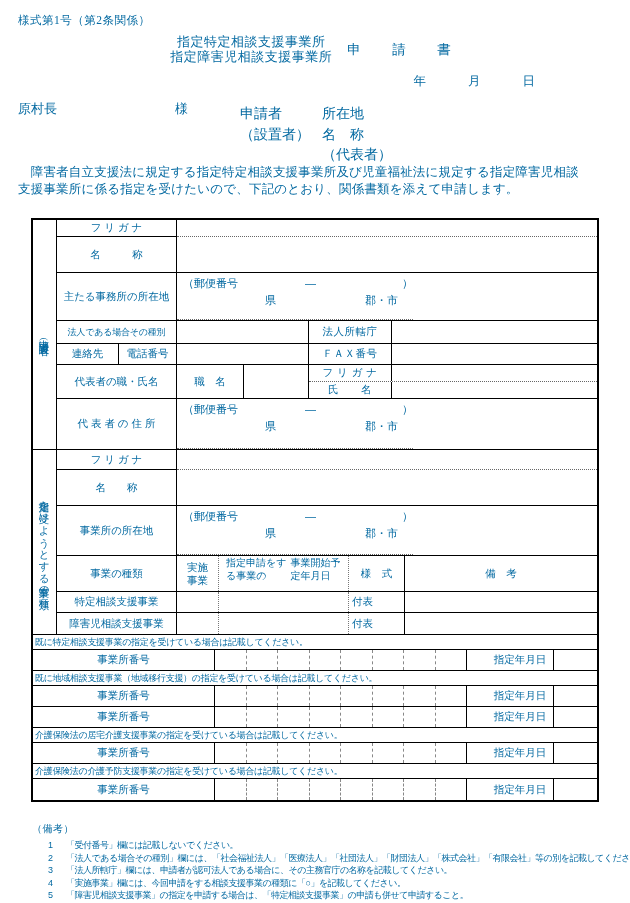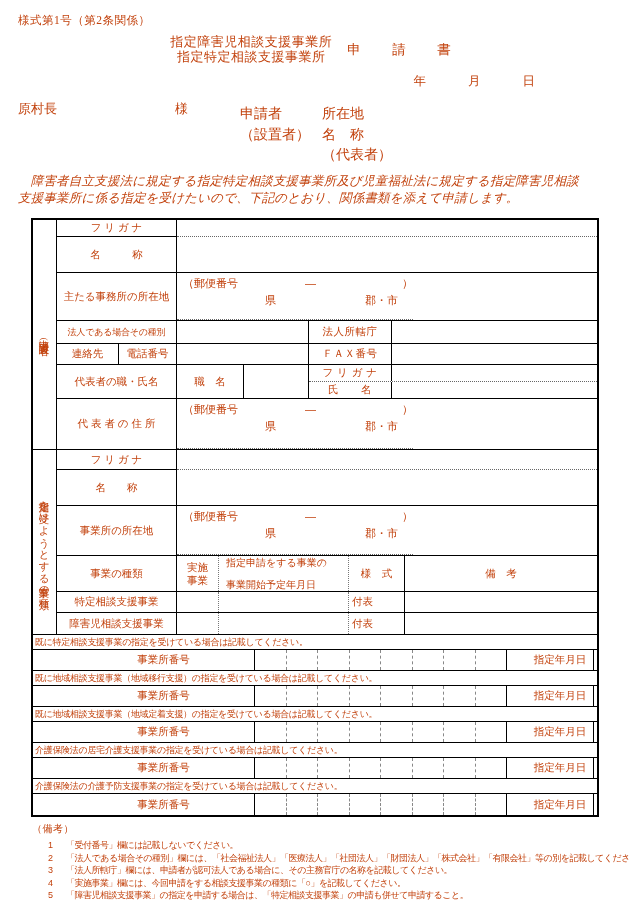--- a/index.html
+++ b/index.html
@@ -2,36 +2,36 @@
 <html><head>
 <meta charset="utf-8">
 <style>
   * { box-sizing: border-box; margin: 0; padding: 0; }
   html,body { background:#e8e8e8; }
   .page {
     position: relative;
     width: 630px; height: 903px;
     margin: 0 auto;
     background: #ffffff;
-    color: #c2410c;
+    color: #0369a1;
     font-family: "Liberation Serif", "DejaVu Serif", serif;
     overflow: hidden;
   }
   
   .form-number { position:absolute; left:18px; top:13px; font-size:11.5px; letter-spacing:0.5px; }
   .title-wrap { position:absolute; top:34px; left:0; width:100%; display:flex; justify-content:center; align-items:center; gap:15px; }
   .title-lines div { font-size:13px; line-height:15px; letter-spacing:0.5px; text-align:center; }
   .title-suffix { font-size:13.5px; letter-spacing:9px; padding-top:2px; }
   .date-row { position:absolute; top:73px; left:0; width:100%; display:flex; justify-content:flex-end; gap:42px; padding-right:95px; font-size:12.5px; }
   .addressee { position:absolute; top:100px; left:18px; font-size:13px; width:300px; }
   .hono { position:absolute; left:157px; top:0; }
   .applicant-block { position:absolute; top:104px; left:240px; font-size:14px; }
   .app-row { display:flex; height:20.5px; align-items:center; }
   .app-c1 { width:82px; }
-  .body-par { position:absolute; top:173px; left:18px; width:600px; font-size:12.5px; line-height:17px; letter-spacing:0.2px;font-style:italic; }
+  .body-par { position:absolute; top:164px; left:18px; width:600px; font-size:12.5px; line-height:17px; letter-spacing:0.2px; }
   
   .tbl {
     position:absolute; left:31px; top:218px; width:568px;
     border:2px solid #000; background:#fff;
     font-family:"Liberation Sans", "DejaVu Sans", sans-serif;
     font-size:10.5px;
   }
   .sec { display:flex; }
   .sec-a, .sec-b { border-bottom:1px solid #000; }
   .vcell {
@@ -68,30 +68,30 @@
   
   .job-lab { flex:0 0 67px; border-right:1px solid #000; display:flex; align-items:center; justify-content:center; }
   .job-val { flex:0 0 65px; border-right:1px solid #000; }
   .rep-right { flex:1; display:flex; flex-direction:column; min-width:0; }
   .rep-sub { flex:1; display:flex; }
   .rep-sub.bbdot { border-bottom:1px dotted #666; }
   .rl { flex:0 0 83px; border-right:1px solid #000; display:flex; align-items:center; justify-content:center; letter-spacing:0.5px; }
   .rv { flex:1; }
   
   .impl { flex:0 0 42px; border-right:1px dotted #777; display:flex; flex-direction:column; align-items:center; justify-content:center; line-height:13px; }
-  .sdate { flex:0 0 130px; border-right:1px dotted #777; display:flex; flex-direction:column; justify-content:space-between; padding-left:7px; font-size:10px; line-height:13px; }
+  .sdate { flex:0 0 130px; border-right:1px dotted #777; display:flex; flex-direction:row; justify-content:flex-start; padding-left:7px; font-size:10px; line-height:13px; }
   .styl { flex:0 0 56px; border-right:1px solid #000; display:flex; align-items:center; justify-content:center; }
   .rem { flex:1; display:flex; align-items:center; justify-content:center; }
   .impl-empty { flex:0 0 42px; border-right:1px dotted #777; }
   .sdate-empty { flex:0 0 130px; border-right:1px dotted #777; }
   .styl-val { flex:0 0 56px; border-right:1px solid #000; display:flex; align-items:center; padding-left:3px; }
   .rem-val { flex:1; }
   
   .sep-row { height:15px; display:flex; align-items:center; padding-left:2px; font-size:9px; letter-spacing:-0.3px; border-bottom:1px solid #000; }
-  .num-row { height:21px;padding-left:40px; }
+  .num-row { height:21px; }
   .num-label { flex:0 0 182px; border-right:1px solid #000; display:flex; align-items:center; justify-content:center; }
   .num-cells { flex:0 0 252px; display:flex; border-right:1px solid #000; }
   .num-cell { flex:1; border-right:1px dashed #888; }
   .num-cell:last-child { border-right:none; }
   .numdate-label { flex:0 0 67px; border-right:1px solid #000; display:flex; align-items:center; justify-content:center;margin-left:20px; }
   .numdate-val { flex:1; }
   
   .notes { position:absolute; left:32px; top:822px; font-family:"Liberation Sans","DejaVu Sans",sans-serif; font-size:9px; }
   .notes-title { font-size:10px; margin-bottom:3px; letter-spacing:0.5px; }
   .note-item { display:flex; line-height:12.5px; }
@@ -100,22 +100,22 @@
 </style>
 </head>
 <body>
 
 <div class="page">
 
   <div class="form-number">様式第1号（第2条関係）</div>
 
   <div class="title-wrap">
     <div class="title-lines">
+      <div>指定特定相談支援事業所</div>
       <div>指定障害児相談支援事業所</div>
-      <div>指定特定相談支援事業所</div>
     </div>
     <div class="title-suffix">申　請　書</div>
   </div>
 
   <div class="date-row">
     <span>年</span>
     <span>月</span>
     <span>日</span>
   </div>
 
@@ -300,21 +300,20 @@
           <div class="num-cell"></div>
           <div class="num-cell"></div>
           <div class="num-cell"></div>
           <div class="num-cell"></div>
           <div class="num-cell"></div>
       </div>
       <div class="numdate-label">指定年月日</div>
       <div class="numdate-val"></div>
     </div>
 
-    <div class="sep-row">既に地域相談支援事業（地域定着支援）の指定を受けている場合は記載してください。</div>
     <div class="row num-row">
       <div class="num-label">事業所番号</div>
       <div class="num-cells">
         <div class="num-cell"></div>
           <div class="num-cell"></div>
           <div class="num-cell"></div>
           <div class="num-cell"></div>
           <div class="num-cell"></div>
           <div class="num-cell"></div>
           <div class="num-cell"></div>

